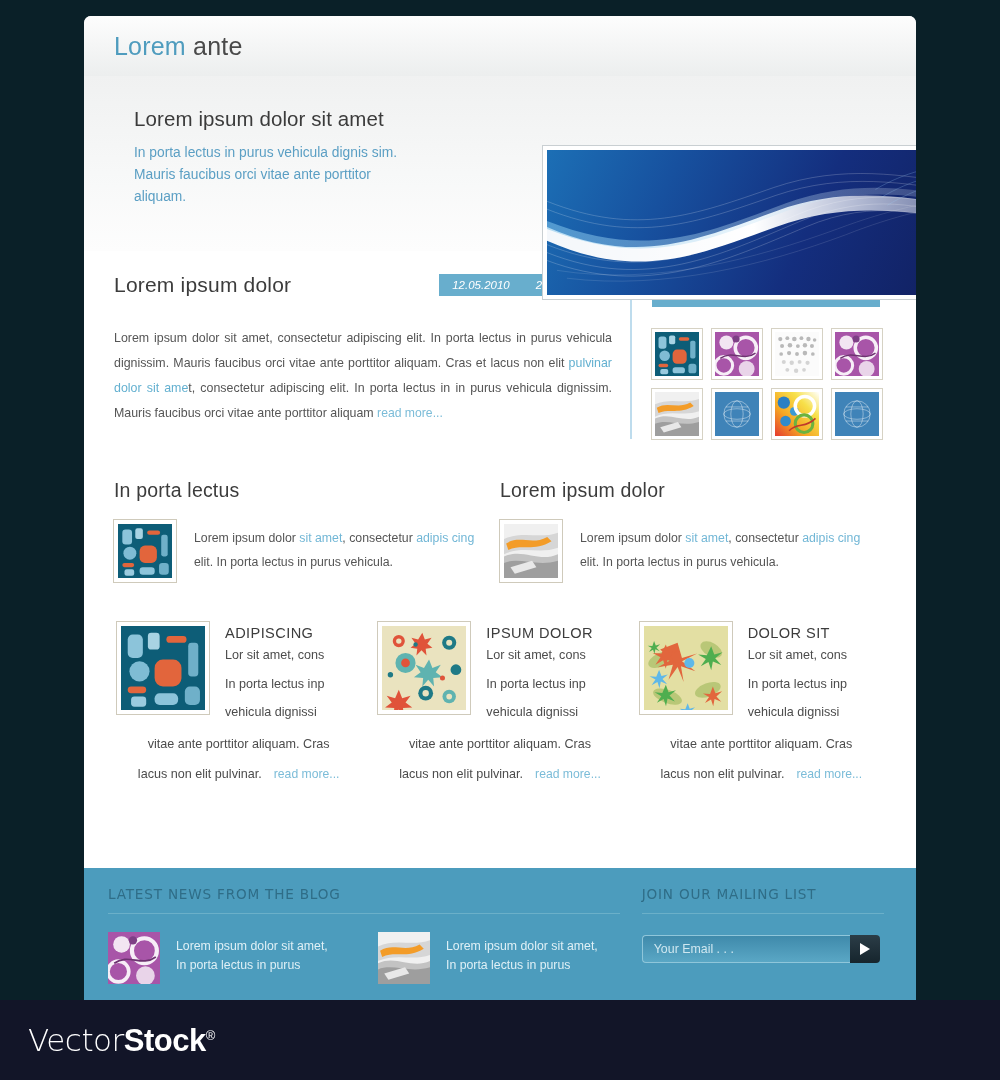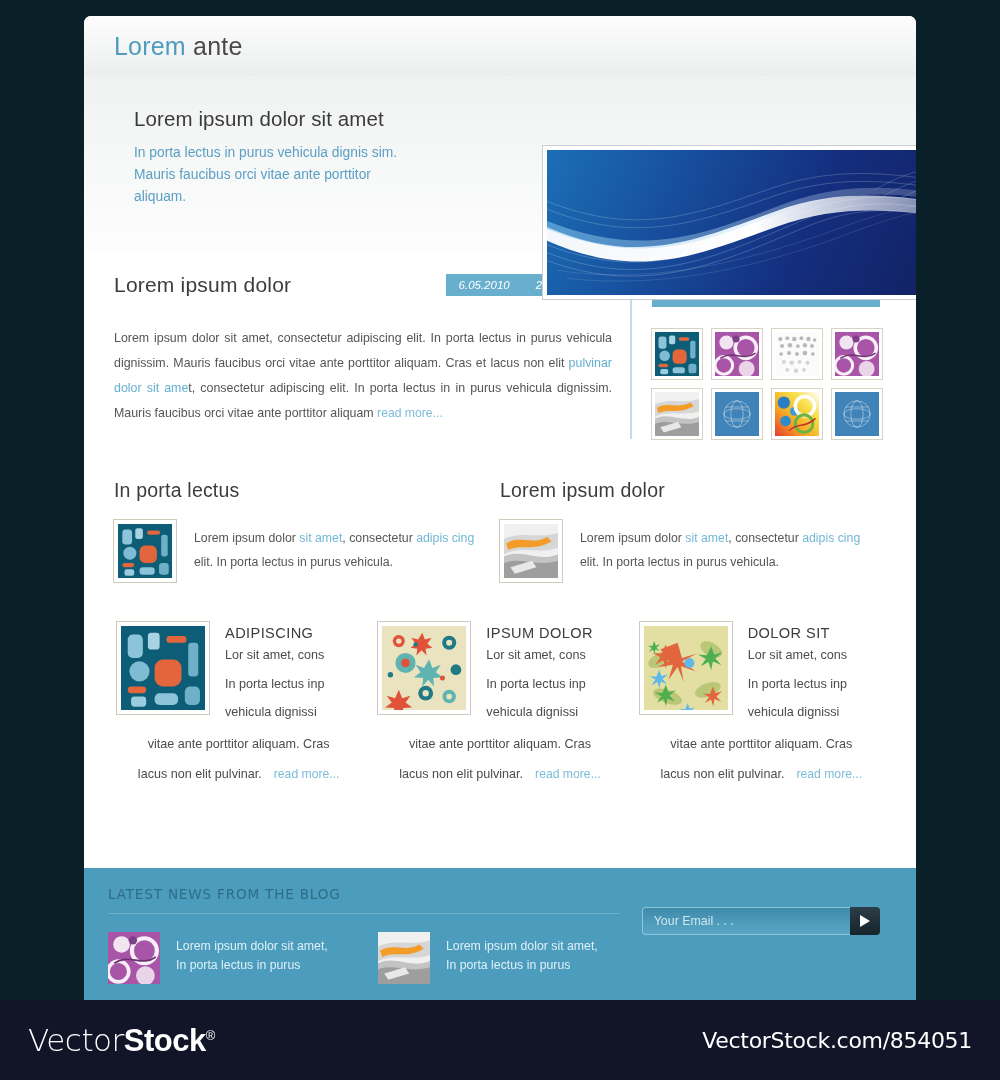--- a/index.html
+++ b/index.html
@@ -211,21 +211,21 @@
           </g>
         </svg>
       </div>
     </div>
 
     <div class="content">
       <div class="col-main">
         <div class="art-head">
           <h2 class="art-title">Lorem ipsum dolor</h2>
           <div class="meta-badge">
-            <span>6.05.2010</span>
+            <span>12.05.2010</span>
             <span>25 Comments</span>
           </div>
         </div>
         <p class="art-body">
           <span>Lorem ipsum dolor sit amet, consectetur adipiscing elit. In porta lectus in purus vehicula dignissim. Mauris faucibus orci vitae ante porttitor aliquam. Cras et lacus non elit </span><span class="lnk">pulvinar dolor sit ame</span><span>t, consectetur adipiscing elit. In porta lectus in  in purus vehicula dignissim. Mauris faucibus orci vitae ante porttitor aliquam</span>
           <span class="readmore">read more...</span>
         </p>
       </div>
 
       <div class="col-side">
@@ -567,33 +567,33 @@
             </div>
             <div class="f-txt">
               <div>Lorem ipsum dolor sit amet,</div>
               <div>In porta lectus in purus</div>
             </div>
           </div>
         </div>
       </div>
 
       <div class="f-right">
+        <div class="f-head">JOIN OUR MAILING LIST</div>
         <div class="f-form">
           <input class="f-input" type="text" placeholder="Your Email . . ." style="">
           <button class="f-btn">
             <svg width="12" height="14" viewBox="0 0 12 14">
               <path d="M1,1 L11,7 L1,13 Z" fill="#ffffff"></path>
             </svg>
           </button>
         </div>
       </div>
     </div>
 
   </div>
 
   <div class="watermark-bar">
     <div class="vs-logo">
       <span class="vs-light">Vector</span><span class="vs-bold">Stock</span><span class="vs-reg">®</span>
     </div>
-    <div class="vs-url">VectorStock.com/854051</div>
   </div>
 
 </div>
 
 </body></html>

